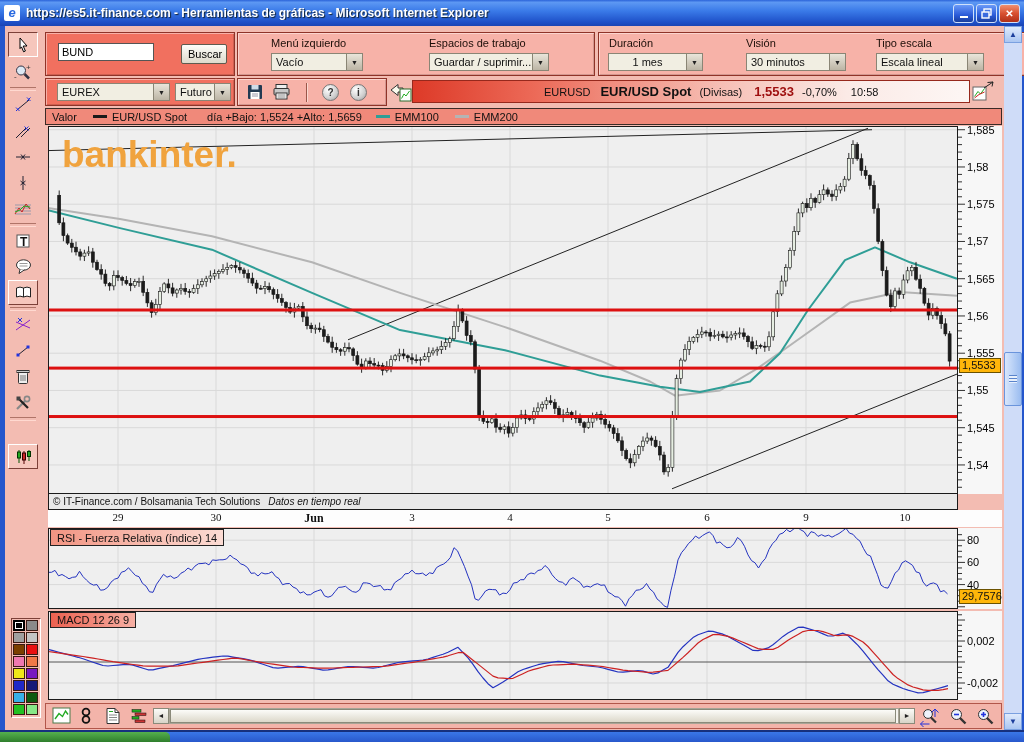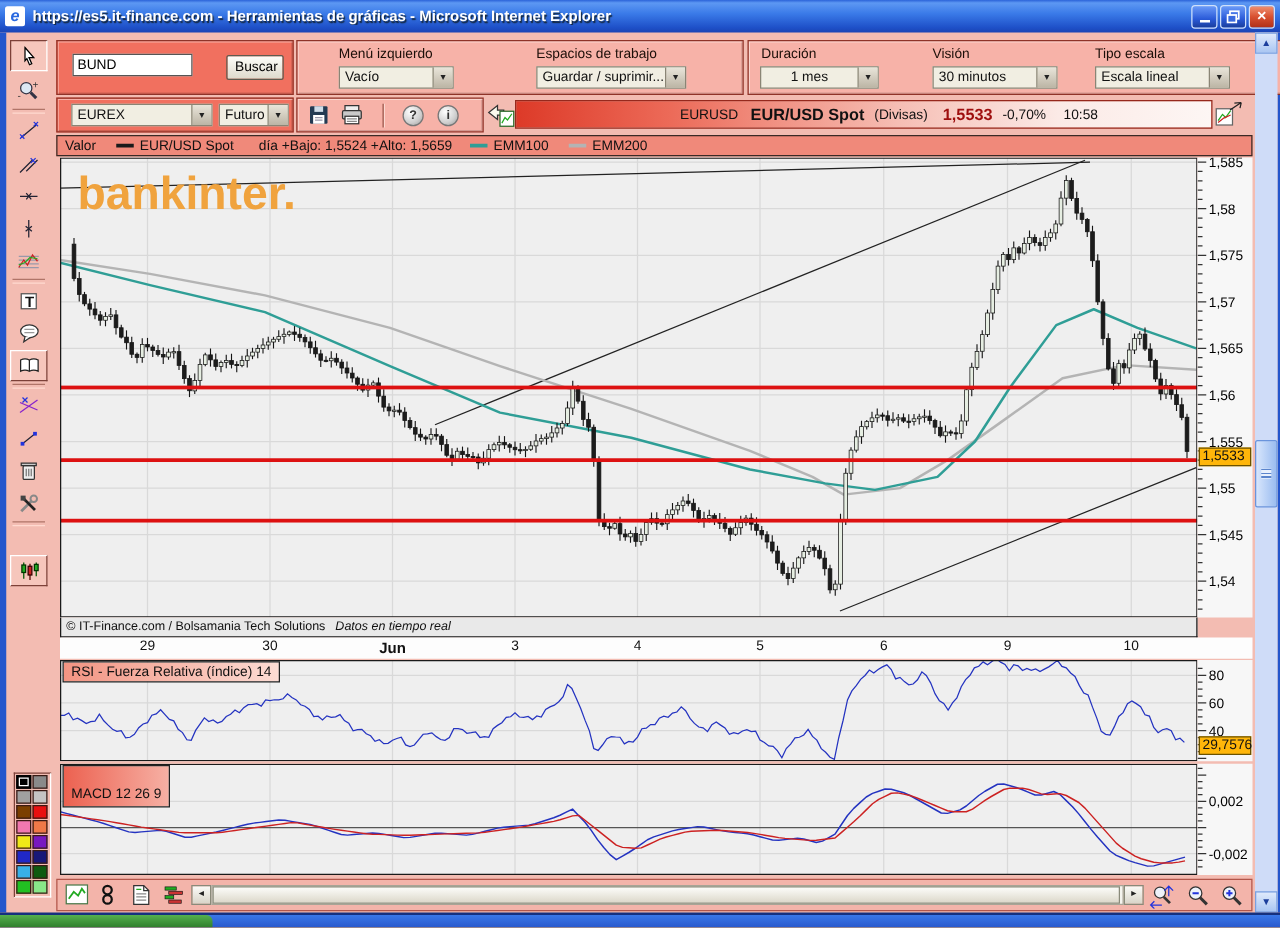--- a/index.html
+++ b/index.html
@@ -52,29 +52,29 @@
   #q-time{margin-left:14px;font-size:11px;}
   
   #legend{position:absolute;left:45px;top:108px;width:957px;height:17px;background:#f0897a;border:1px solid #3a2a26;box-sizing:border-box;display:flex;align-items:center;font-size:11px;white-space:nowrap;}
   .dash{display:inline-block;width:14px;height:3px;}
   
   #main-plot{left:48px;top:126px;width:910px;height:368px;background:#efefef;}
   #main-axis{left:958px;top:126px;width:44px;height:368px;background:#f7f7f7;}
   #watermark{left:62px;top:134px;font-size:37px;font-weight:bold;color:#f0a33e;letter-spacing:0;}
   #copybar{left:48px;top:494px;width:910px;height:16px;background:#e9e9e9;border:1px solid #1a1a1a;border-top:none;box-sizing:border-box;display:flex;align-items:center;font-size:10px;}
   #copy2{margin-left:8px;font-style:italic;}
-  #xlabels{left:48px;top:510px;width:954px;height:17px;background:#fdfdfd;}
+  #xlabels{left:48px;top:510px;width:954px;height:17px;background:#fdfdfd;font-family:Liberation Serif, serif;}
   .xlab{position:absolute;top:1px;width:28px;text-align:center;font-size:11px;}
   .xlab.b{font-weight:bold;font-size:12px;}
   #rsi-plot{left:48px;top:528px;width:910px;height:81px;background:#efefef;}
   #rsi-axis{left:958px;top:528px;width:44px;height:81px;background:#f7f7f7;}
   #macd-plot{left:48px;top:611px;width:910px;height:89px;background:#efefef;}
   #macd-axis{left:958px;top:611px;width:44px;height:89px;background:#f7f7f7;}
   #rsi-label{position:absolute;left:50px;top:529px;height:17px;padding:2px 6px;background:linear-gradient(90deg,#f29482,#fcdcd4);border:1px solid #222;font-size:11px;box-sizing:border-box;white-space:nowrap;}
-  #macd-label{position:absolute;left:50px;top:612px;height:16px;padding:16px 6px;background:linear-gradient(90deg,#ec6150,#f6b0a4);border:1px solid #222;font-size:11px;box-sizing:border-box;white-space:nowrap;}
+  #macd-label{position:absolute;left:50px;top:612px;height:16px;padding:1px 6px;background:linear-gradient(90deg,#ec6150,#f6b0a4);border:1px solid #222;font-size:11px;box-sizing:border-box;white-space:nowrap;}
   .obox{position:absolute;left:959px;width:42px;height:15px;background:#ffb60a;border:1px solid #6b5200;font-size:11px;line-height:13px;padding-left:2px;box-sizing:border-box;white-space:nowrap;}
   
   #btoolbar{position:absolute;left:45px;top:703px;width:957px;height:26px;background:#f3b4aa;border:1px solid #b2564a;box-sizing:border-box;}
   .hbtn{position:absolute;top:4px;width:16px;height:16px;background:linear-gradient(180deg,#fbfbf8,#d8d4c8);border:1px solid #8a8a7a;box-sizing:border-box;font-size:7px;text-align:center;line-height:14px;color:#222;}
   #hs-track{position:absolute;left:123px;top:4px;width:730px;height:16px;background:#f5f4ee;border:1px solid #a8a496;box-sizing:border-box;}
   #hs-thumb{position:absolute;left:0;top:0;width:726px;height:14px;background:linear-gradient(180deg,#fcfcf9,#dcd8ca);border:1px solid #8a8a7a;box-sizing:border-box;}
   
   #vsb{position:absolute;left:1004px;top:26px;width:18px;height:704px;background:#cfdcf8;}
   .sbtn{position:absolute;left:0;width:18px;height:17px;background:linear-gradient(180deg,#dfeafc,#aac6f2);border:1px solid #7aa0e0;box-sizing:border-box;color:#1c3e9c;font-size:8px;text-align:center;line-height:15px;}
   #vsb-thumb{position:absolute;left:0;top:326px;width:18px;height:54px;background:linear-gradient(90deg,#d8e6fc,#9abcf0);border:1px solid #6a94dc;border-radius:2px;box-sizing:border-box;}

